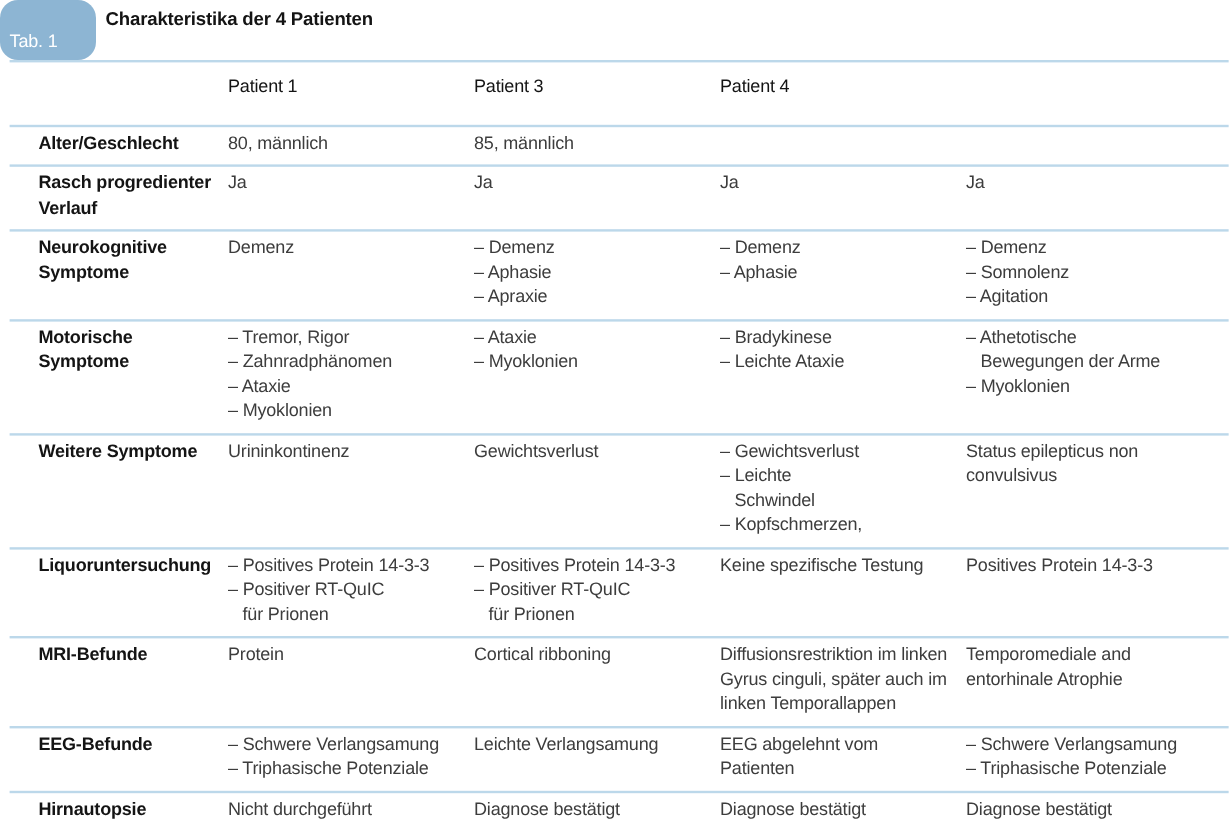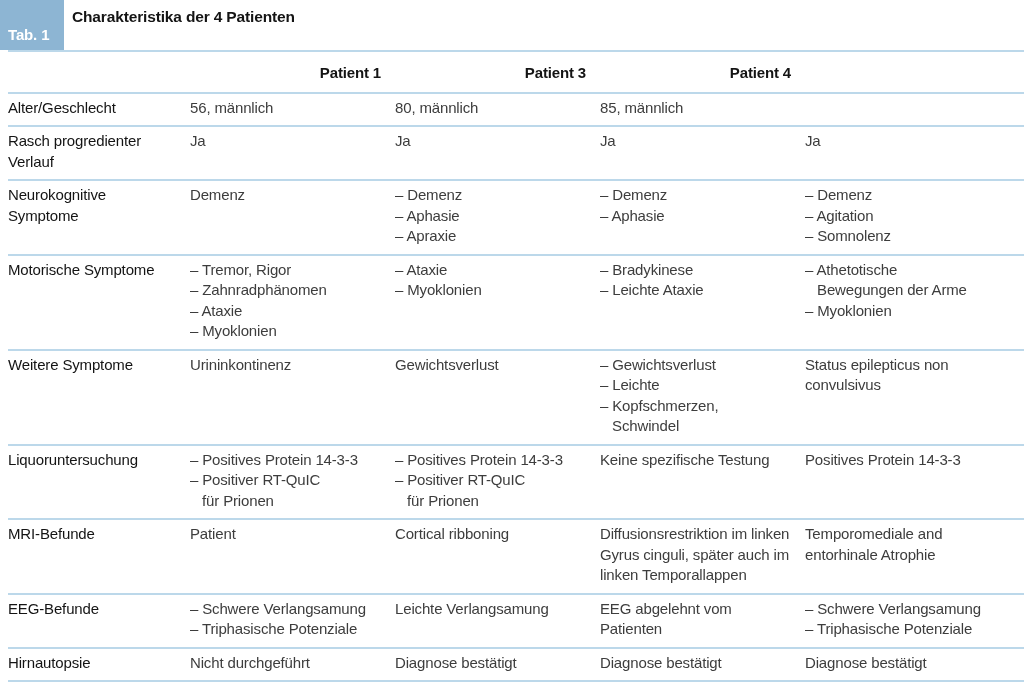--- a/index.html
+++ b/index.html
@@ -12,45 +12,46 @@
   *{box-sizing:border-box;}
   html,body{margin:0;padding:0;}
   body{
     width:1024px;height:689px;background:var(--page-bg);
     font-family:"Liberation Sans","DejaVu Sans",sans-serif;
     color:var(--body-text);font-size:15px;line-height:20.5px;
     letter-spacing:-0.15px;
   }
   .fig-header{display:flex;height:50px;align-items:stretch;}
   .tab-badge{
-    width:64px;background:var(--badge-bg);color:#ffffff;
+    width:80px;background:var(--badge-bg);color:#ffffff;
     display:flex;align-items:flex-end;
-    padding:0 0 5px 8px;font-weight:bold;font-size:15px;
+    padding:0 0 5px 8px;font-weight:normal;font-size:15px;
     flex:0 0 auto;
+    border-radius:15px;
   }
   .fig-title{
     margin:7px 0 0 8px;font-size:15.5px;font-weight:bold;
     color:var(--label-text);line-height:20px;
   }
   .ptable{width:1024px;padding-left:8px;}
   .trow{
     display:grid;
     grid-template-columns:182px 205px 205px 205px 1fr;
     border-top:2px solid var(--divider);
   }
   .trow:last-child{border-bottom:2px solid var(--divider);}
   .tcell{
     padding:4px 14px 7px 0;
     white-space:pre-wrap;
   }
   .thead .tcell{
-    font-weight:bold;color:var(--label-text);
-    padding-top:11px;padding-bottom:8px;text-align:right;
+    font-weight:normal;color:var(--label-text);
+    padding-top:11px;padding-bottom:20px;
   }
-  .rowlabel{font-weight:normal;color:var(--label-text);}
+  .rowlabel{font-weight:bold;color:var(--label-text);margin-left:24px;}
   .line{white-space:pre-wrap;}
 </style>
 </head>
 <body>
 
 <div class="figure">
   <div class="fig-header">
     <div class="tab-badge">
       <span>Tab. 1</span>
     </div>
@@ -58,62 +59,61 @@
   </div>
   <div class="ptable" id="patients-table">
       <div class="trow thead">
         <div class="tcell"></div>
         <div class="tcell">Patient 1</div>
         <div class="tcell">Patient 3</div>
         <div class="tcell">Patient 4</div>
       </div>
       <div class="trow">
         <div class="tcell rowlabel">Alter/Geschlecht</div>
-        <div class="tcell"><div class="line">56, männlich</div></div>
         <div class="tcell"><div class="line">80, männlich</div></div>
         <div class="tcell"><div class="line">85, männlich</div></div>
       </div>
       <div class="trow">
         <div class="tcell rowlabel">Rasch progredienter Verlauf</div>
         <div class="tcell"><div class="line">Ja</div></div>
         <div class="tcell"><div class="line">Ja</div></div>
         <div class="tcell"><div class="line">Ja</div></div>
         <div class="tcell"><div class="line">Ja</div></div>
       </div>
       <div class="trow">
         <div class="tcell rowlabel">Neurokognitive Symptome</div>
         <div class="tcell"><div class="line">Demenz</div></div>
         <div class="tcell"><div class="line">– Demenz</div><div class="line">– Aphasie</div><div class="line">– Apraxie</div></div>
         <div class="tcell"><div class="line">– Demenz</div><div class="line">– Aphasie</div></div>
-        <div class="tcell"><div class="line">– Demenz</div><div class="line">– Agitation</div><div class="line">– Somnolenz</div></div>
+        <div class="tcell"><div class="line">– Demenz</div><div class="line">– Somnolenz</div><div class="line">– Agitation</div></div>
       </div>
       <div class="trow">
         <div class="tcell rowlabel">Motorische Symptome</div>
         <div class="tcell"><div class="line">– Tremor, Rigor</div><div class="line">– Zahnradphänomen</div><div class="line">– Ataxie</div><div class="line">– Myoklonien</div></div>
         <div class="tcell"><div class="line">– Ataxie</div><div class="line">– Myoklonien</div></div>
         <div class="tcell"><div class="line">– Bradykinese</div><div class="line">– Leichte Ataxie</div></div>
         <div class="tcell"><div class="line">– Athetotische</div><div class="line">   Bewegungen der Arme</div><div class="line">– Myoklonien</div></div>
       </div>
       <div class="trow">
         <div class="tcell rowlabel">Weitere Symptome</div>
         <div class="tcell"><div class="line">Urininkontinenz</div></div>
         <div class="tcell"><div class="line">Gewichtsverlust</div></div>
-        <div class="tcell"><div class="line">– Gewichtsverlust</div><div class="line">– Leichte</div><div class="line">– Kopfschmerzen,</div><div class="line">   Schwindel</div></div>
+        <div class="tcell"><div class="line">– Gewichtsverlust</div><div class="line">– Leichte</div><div class="line">   Schwindel</div><div class="line">– Kopfschmerzen,</div></div>
         <div class="tcell"><div class="line">Status epilepticus non convulsivus</div></div>
       </div>
       <div class="trow">
         <div class="tcell rowlabel">Liquoruntersuchung</div>
         <div class="tcell"><div class="line">– Positives Protein 14-3-3</div><div class="line">– Positiver RT-QuIC</div><div class="line">   für Prionen</div></div>
         <div class="tcell"><div class="line">– Positives Protein 14-3-3</div><div class="line">– Positiver RT-QuIC</div><div class="line">   für Prionen</div></div>
         <div class="tcell"><div class="line">Keine spezifische Testung</div></div>
         <div class="tcell"><div class="line">Positives Protein 14-3-3</div></div>
       </div>
       <div class="trow">
         <div class="tcell rowlabel">MRI-Befunde</div>
-        <div class="tcell"><div class="line">Patient</div></div>
+        <div class="tcell"><div class="line">Protein</div></div>
         <div class="tcell"><div class="line">Cortical ribboning</div></div>
         <div class="tcell"><div class="line">Diffusionsrestriktion im linken Gyrus cinguli, später auch im linken Temporallappen</div></div>
         <div class="tcell"><div class="line">Temporomediale and entorhinale Atrophie</div></div>
       </div>
       <div class="trow">
         <div class="tcell rowlabel">EEG-Befunde</div>
         <div class="tcell"><div class="line">– Schwere Verlangsamung</div><div class="line">– Triphasische Potenziale</div></div>
         <div class="tcell"><div class="line">Leichte Verlangsamung</div></div>
         <div class="tcell"><div class="line">EEG abgelehnt vom Patienten</div></div>
         <div class="tcell"><div class="line">– Schwere Verlangsamung</div><div class="line">– Triphasische Potenziale</div></div>

